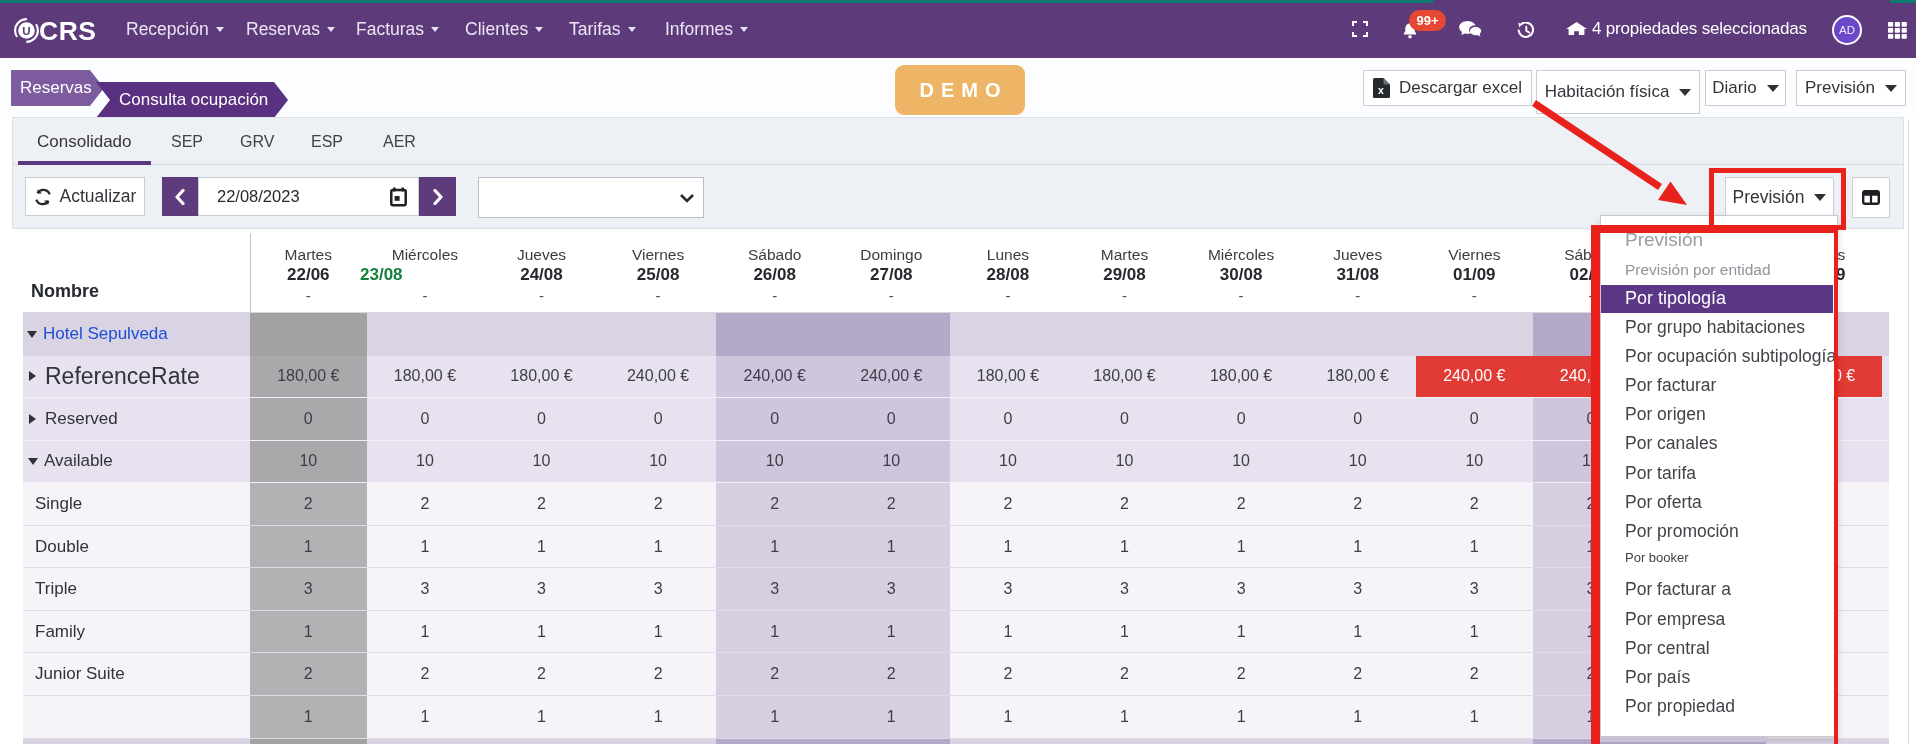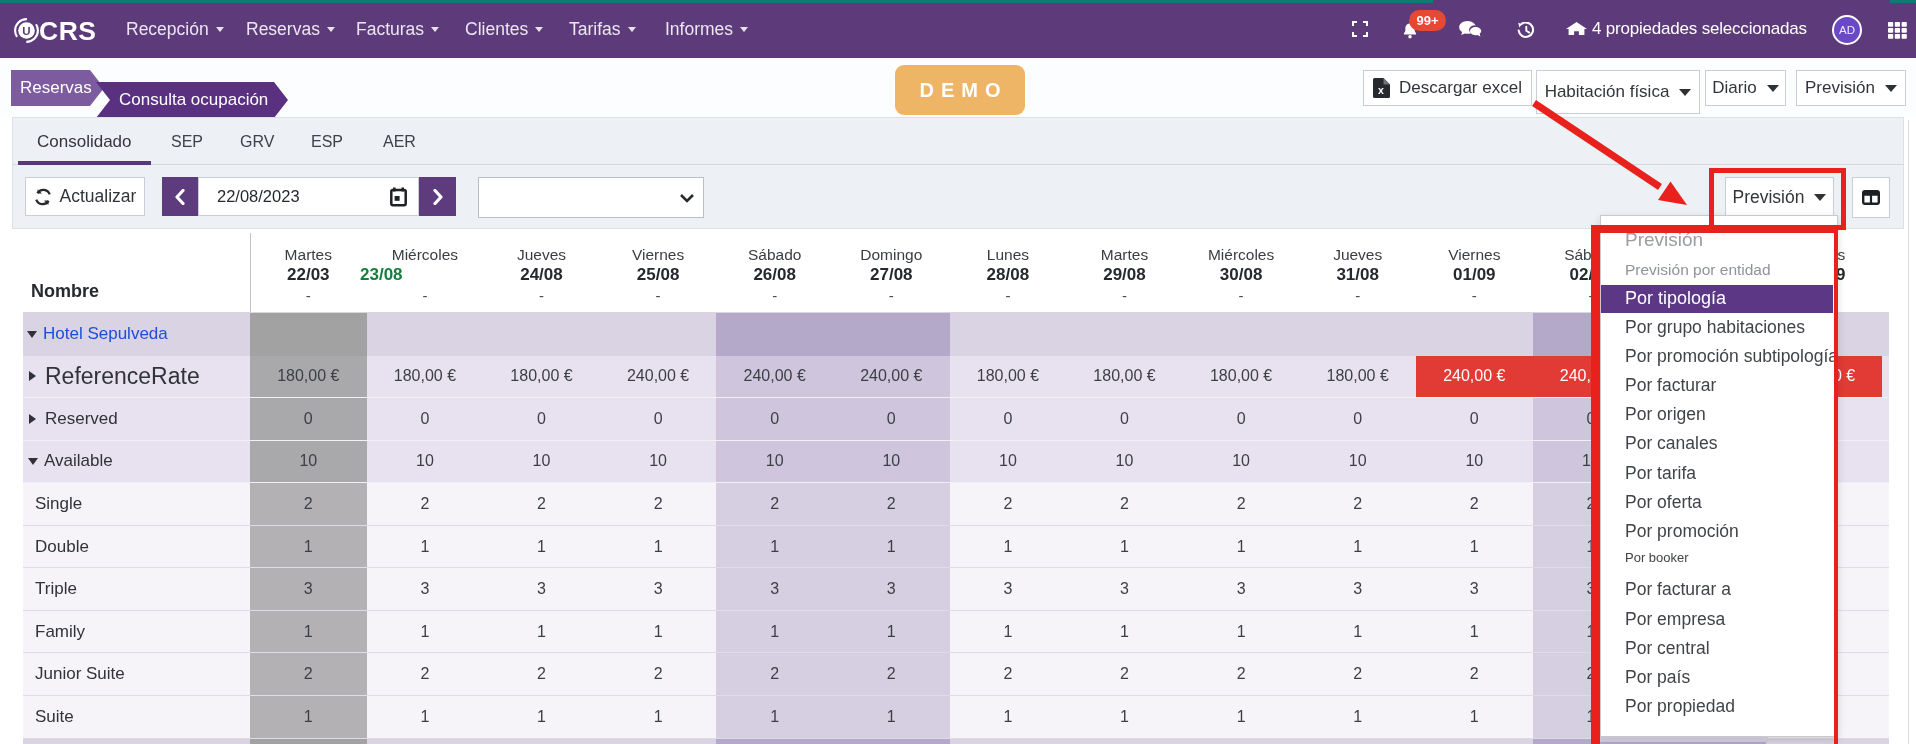--- a/index.html
+++ b/index.html
@@ -118,21 +118,21 @@
 <div class="btn" style="left:1852px;top:177px;width:38px;height:41px">
 <svg width="18" height="15" viewBox="0 0 18 15" fill="none" stroke="#1d2025" stroke-width="2.4">
         <rect x="1.2" y="1.2" width="15.6" height="12.6" rx="1.8"></rect>
         <path d="M1.2 4.6h15.6M9 4.6V14" stroke-width="2.2"></path>
         <rect x="1.2" y="1.2" width="15.6" height="3.4" fill="#1d2025" stroke="none"></rect>
       </svg>
     </div>
 <div class="abs" style="left:31px;top:281px;font-size:18px;font-weight:bold;color:#26292e">Nombre</div>
 <div class="abs" style="left:250px;top:233px;width:1px;height:80px;background:#c3c3c6"></div>
 <div class="abs" style="left:250.0px;top:246px;width:116.6px;text-align:center;font-size:15.5px;color:#3a3d42">Martes</div>
-<div class="abs" style="left:250.0px;top:265px;width:116.6px;text-align:center;font-size:17px;font-weight:bold;color:#26292e">22/03</div>
+<div class="abs" style="left:250.0px;top:265px;width:116.6px;text-align:center;font-size:17px;font-weight:bold;color:#26292e">22/06</div>
 <div class="abs" style="left:250.0px;top:287px;width:116.6px;text-align:center;font-size:15px;color:#4a4d52">-</div>
 <div class="abs" style="left:366.6px;top:246px;width:116.6px;text-align:center;font-size:15.5px;color:#3a3d42">Miércoles</div>
 <div class="abs" style="left:360px;top:265px;width:116.6px;text-align:left;font-size:17px;font-weight:bold;color:#15803d">23/08</div>
 <div class="abs" style="left:366.6px;top:287px;width:116.6px;text-align:center;font-size:15px;color:#4a4d52">-</div>
 <div class="abs" style="left:483.2px;top:246px;width:116.6px;text-align:center;font-size:15.5px;color:#3a3d42">Jueves</div>
 <div class="abs" style="left:483.2px;top:265px;width:116.6px;text-align:center;font-size:17px;font-weight:bold;color:#26292e">24/08</div>
 <div class="abs" style="left:483.2px;top:287px;width:116.6px;text-align:center;font-size:15px;color:#4a4d52">-</div>
 <div class="abs" style="left:599.8px;top:246px;width:116.6px;text-align:center;font-size:15.5px;color:#3a3d42">Viernes</div>
 <div class="abs" style="left:599.8px;top:265px;width:116.6px;text-align:center;font-size:17px;font-weight:bold;color:#26292e">25/08</div>
 <div class="abs" style="left:599.8px;top:287px;width:116.6px;text-align:center;font-size:15px;color:#4a4d52">-</div>
@@ -313,21 +313,20 @@
       <div class="cell" style="left:926.6px;width:116.6px;background:#f6f4f9;">2</div>
       <div class="cell" style="left:1043.2px;width:116.6px;background:#f6f4f9;">2</div>
       <div class="cell" style="left:1159.8px;width:116.6px;background:#f6f4f9;">2</div>
       <div class="cell" style="left:1276.4px;width:116.6px;background:#f6f4f9;">2</div>
       <div class="cell" style="left:1393.0px;width:116.6px;background:#f6f4f9;">2</div>
       <div class="cell" style="left:1509.6px;width:116.6px;background:#d6cfe1;">2</div>
       <div class="cell" style="left:1626.2px;width:116.6px;background:#d6cfe1;">2</div>
       <div class="cell" style="left:1742.8px;width:116.6px;background:#f6f4f9;">2</div>
     </div>
 <div class="row" style="top:696.0px;height:42.5px;background:#f6f4f9;border-bottom:1px solid #e0dce5;">
-      <div class="cell" style="left:0;width:227.0px;justify-content:flex-start;padding-left:12px;font-size:17px;color:#303338">Suite</div>
       <div class="cell" style="left:227.0px;width:116.6px;background:#b3b1b3;">1</div>
       <div class="cell" style="left:343.6px;width:116.6px;background:#f6f4f9;">1</div>
       <div class="cell" style="left:460.2px;width:116.6px;background:#f6f4f9;">1</div>
       <div class="cell" style="left:576.8px;width:116.6px;background:#f6f4f9;">1</div>
       <div class="cell" style="left:693.4px;width:116.6px;background:#d6cfe1;">1</div>
       <div class="cell" style="left:810.0px;width:116.6px;background:#d6cfe1;">1</div>
       <div class="cell" style="left:926.6px;width:116.6px;background:#f6f4f9;">1</div>
       <div class="cell" style="left:1043.2px;width:116.6px;background:#f6f4f9;">1</div>
       <div class="cell" style="left:1159.8px;width:116.6px;background:#f6f4f9;">1</div>
       <div class="cell" style="left:1276.4px;width:116.6px;background:#f6f4f9;">1</div>
@@ -352,21 +351,21 @@
       <div class="cell" style="left:1509.6px;width:116.6px;background:#b4a9c8;"></div>
       <div class="cell" style="left:1626.2px;width:116.6px;background:#b4a9c8;"></div>
       <div class="cell" style="left:1742.8px;width:116.6px;background:#d9d3e3;"></div>
     </div>
 <div class="abs" style="left:23px;top:312px;width:1866px;height:1px;background:#d8d8dc"></div>
 <div class="abs" style="left:1600px;top:214.5px;width:238px;height:522px;background:#fff;border:1px solid #c9c9cb;box-shadow:0 3px 8px rgba(0,0,0,.15)"></div>
 <div class="abs" style="left:1625px;top:229px;color:#9a9da1;font-size:19px">Previsión</div>
 <div class="abs" style="left:1625px;top:261px;font-size:15.5px;color:#90939a;white-space:nowrap">Previsión por entidad</div>
 <div class="abs" style="left:1601px;top:284.5px;width:232px;height:28.5px;background:#5b3785;color:#fff;font-size:18px;display:flex;align-items:center;padding-left:24px">Por tipología</div>
 <div class="abs" style="left:1625px;top:316.5px;font-size:17.5px;color:#404348;white-space:nowrap">Por grupo habitaciones</div>
-<div class="abs" style="left:1625px;top:345.7px;font-size:17.5px;color:#404348;white-space:nowrap">Por promoción subtipología</div>
+<div class="abs" style="left:1625px;top:345.7px;font-size:17.5px;color:#404348;white-space:nowrap">Por ocupación subtipología</div>
 <div class="abs" style="left:1625px;top:374.9px;font-size:17.5px;color:#404348;white-space:nowrap">Por facturar</div>
 <div class="abs" style="left:1625px;top:404.1px;font-size:17.5px;color:#404348;white-space:nowrap">Por origen</div>
 <div class="abs" style="left:1625px;top:433.3px;font-size:17.5px;color:#404348;white-space:nowrap">Por canales</div>
 <div class="abs" style="left:1625px;top:462.5px;font-size:17.5px;color:#404348;white-space:nowrap">Por tarifa</div>
 <div class="abs" style="left:1625px;top:491.7px;font-size:17.5px;color:#404348;white-space:nowrap">Por oferta</div>
 <div class="abs" style="left:1625px;top:520.9px;font-size:17.5px;color:#404348;white-space:nowrap">Por promoción</div>
 <div class="abs" style="left:1625px;top:550.1px;font-size:13px;color:#404348;white-space:nowrap">Por booker</div>
 <div class="abs" style="left:1625px;top:579.3px;font-size:17.5px;color:#404348;white-space:nowrap">Por facturar a</div>
 <div class="abs" style="left:1625px;top:608.5px;font-size:17.5px;color:#404348;white-space:nowrap">Por empresa</div>
 <div class="abs" style="left:1625px;top:637.7px;font-size:17.5px;color:#404348;white-space:nowrap">Por central</div>

